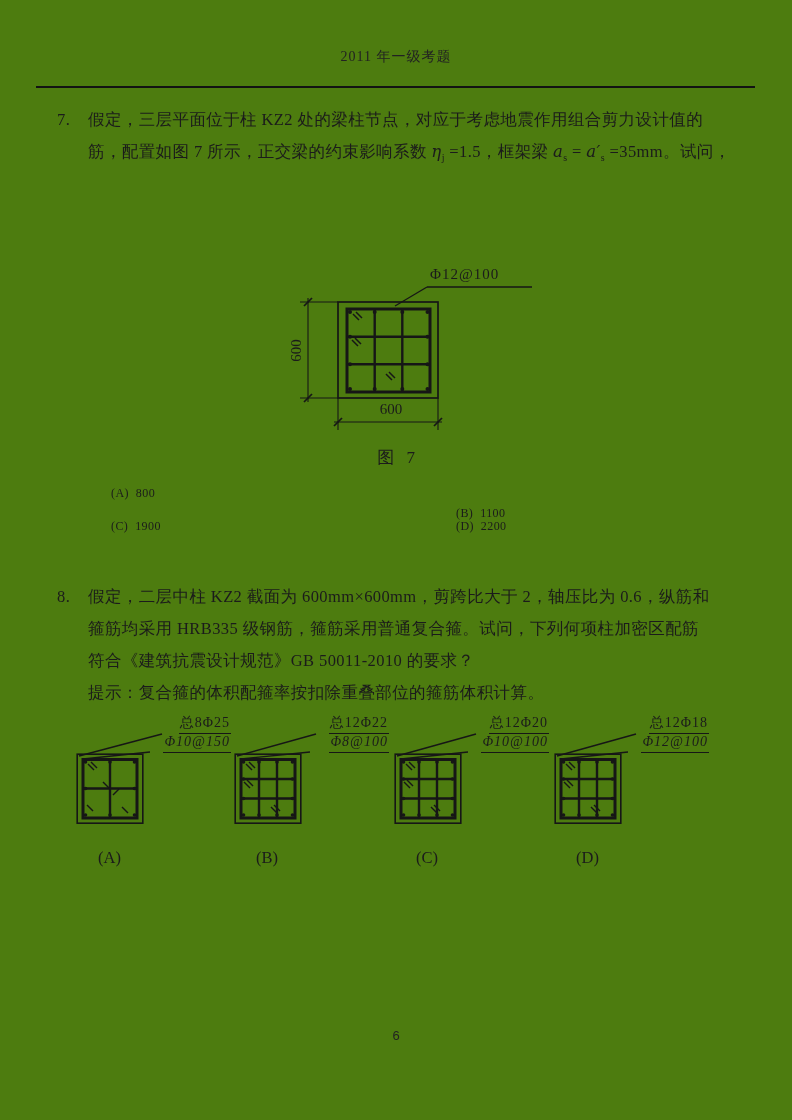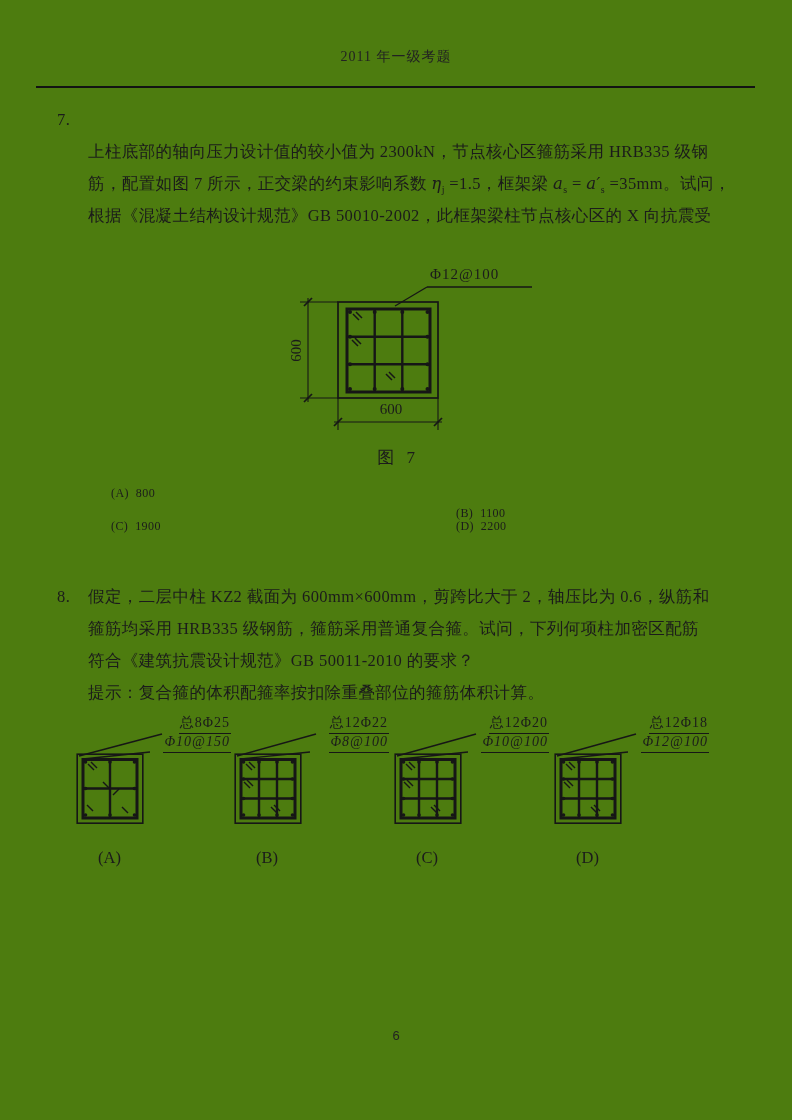--- a/index.html
+++ b/index.html
@@ -47,24 +47,23 @@
 <body>
 
 <div class="page">
 
   <div class="hdr">2011 年一级考题</div>
   <div class="hdr-rule"></div>
 
   <section class="qblock q7">
     <div class="qline">
       <span class="qnum">7.</span>
-    </div>
-    <div class="qline">上柱底部的轴向压力设计值的较小值为 2300kN，节点核心区箍筋采用 HRB335 级钢</div>
+      <span>假定，三层平面位于柱 KZ2 处的梁柱节点，对应于考虑地震作用组合剪力设计值的</span>
+    </div>
     <div class="qline"><span>筋，配置如图 7 所示，正交梁的约束影响系数 </span><i>η</i><sub>j</sub><span> =1.5，框架梁 </span><i>a</i><sub>s</sub><span> = </span><i>a′</i><sub>s</sub><span> =35mm。试问，</span></div>
-    <div class="qline">根据《混凝土结构设计规范》GB 50010-2002，此框架梁柱节点核心区的 X 向抗震受</div>
   </section>
 
   <div class="fig7">
     <svg width="270" height="215" viewBox="0 0 270 215">
       <g stroke="#161616" fill="none">
 
         <g>
           <line x1="147" y1="25" x2="252" y2="25" stroke-width="1.3"></line>
           <line x1="147" y1="25" x2="115" y2="44" stroke-width="1.3"></line>
         </g>

